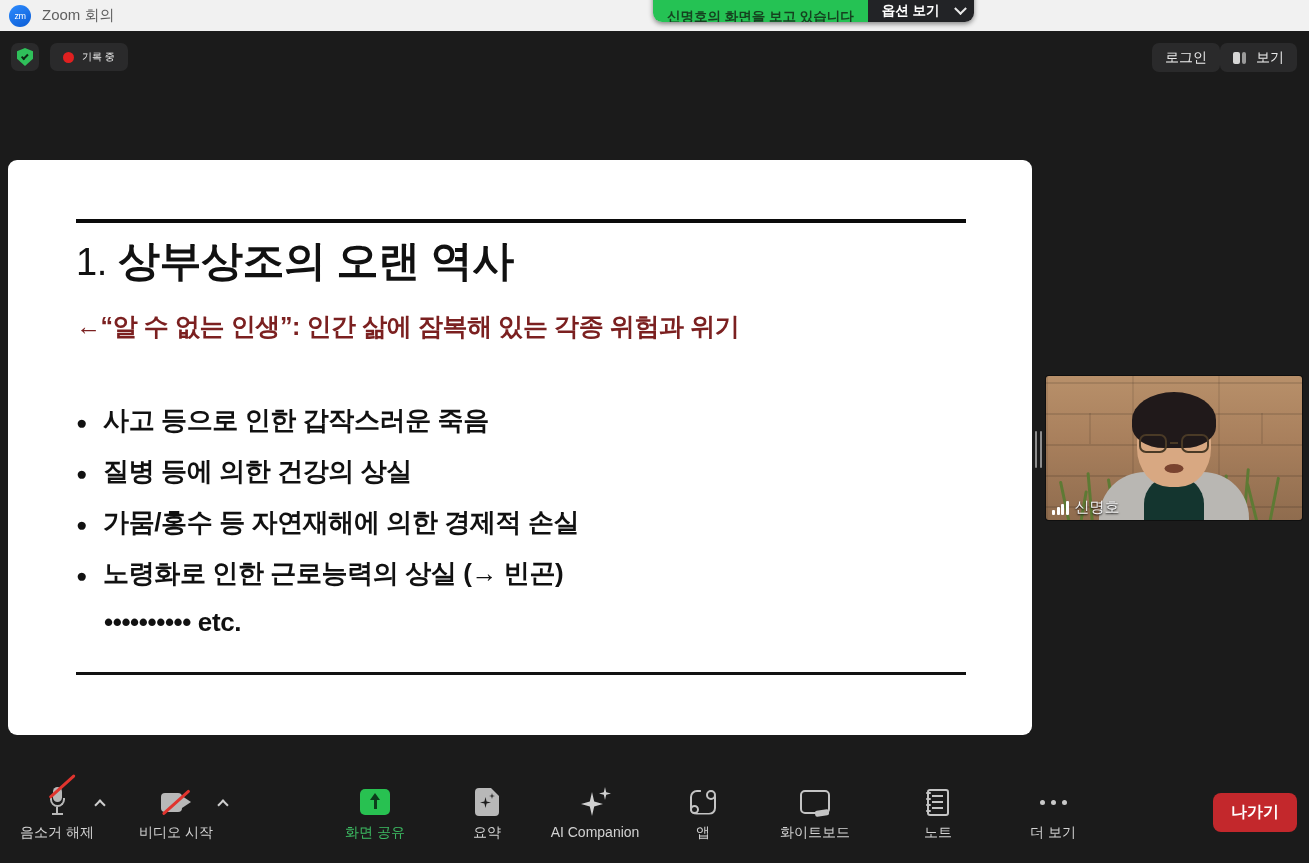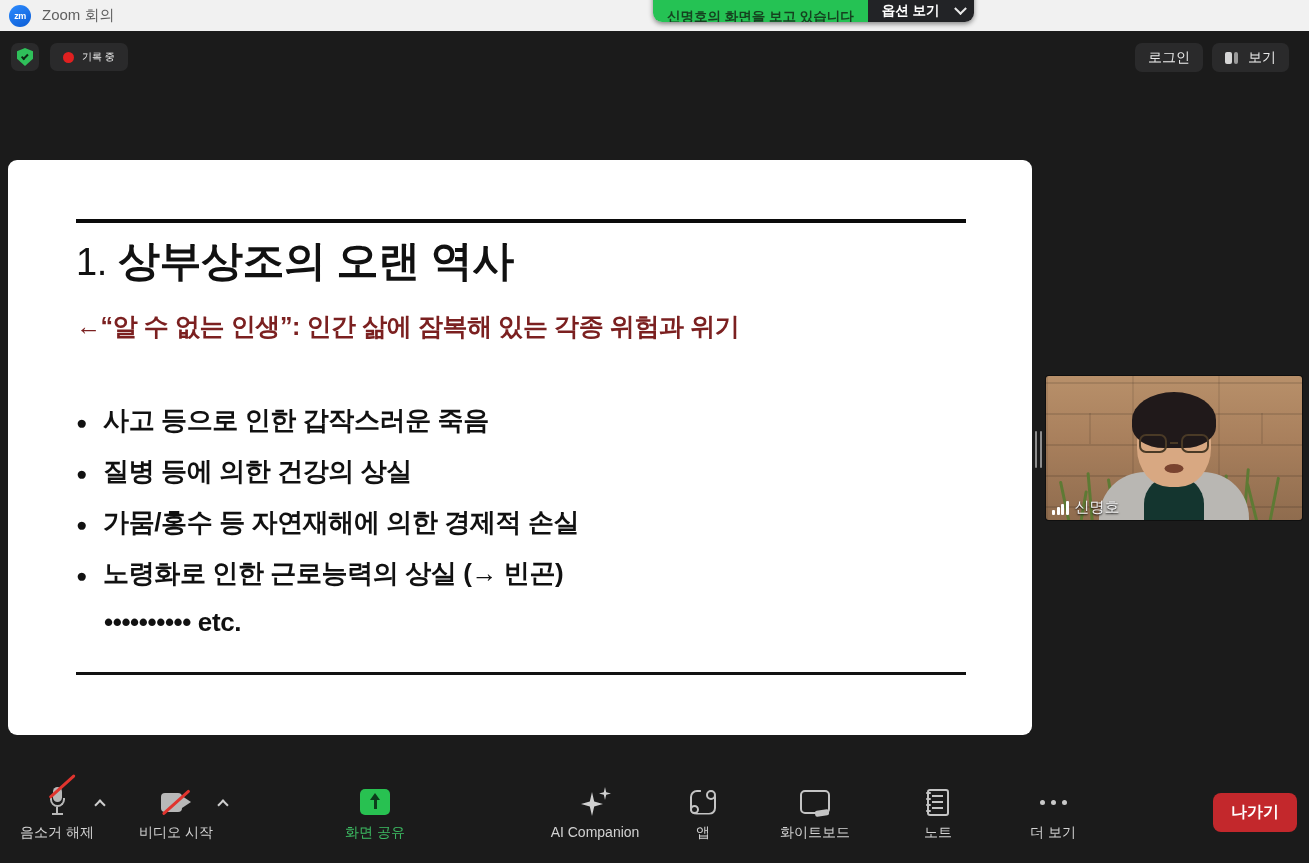--- a/index.html
+++ b/index.html
@@ -12,21 +12,21 @@
   #app { position: relative; width: 1309px; height: 863px; background: #1b1b1b; }
 
   
   .titlebar {
     position: absolute; left: 0; top: 0; width: 1309px; height: 31px;
     background: #f1f1f1; display: flex; align-items: center; padding-left: 9px;
   }
   .zm-logo {
     width: 22px; height: 22px; border-radius: 50%;
     background: linear-gradient(150deg, #2d8cff 0%, #0b5cd5 100%);
-    color: #fff; font-size: 9px; font-weight: bold;
+    color: #fff; font-size: 9px; font-weight: normal;
     display: flex; align-items: center; justify-content: center; letter-spacing: -.4px;
   }
   .titlebar-text { margin-left: 11px; font-size: 15px; color: #5f5f5f; }
 
   
   .share-banner {
     position: absolute; left: 653px; top: -14px; height: 36px;
     display: flex; align-items: flex-end; border-radius: 0 0 9px 9px;
     box-shadow: 0 2px 5px rgba(0,0,0,.45); overflow: hidden; z-index: 40;
   }
@@ -58,21 +58,21 @@
     width: 7px; height: 4px; border-left: 2px solid #0d2b14; border-bottom: 2px solid #0d2b14;
     transform: rotate(-45deg) translate(0px,-1px);
   }
   .rec-pill {
     position: absolute; left: 50px; top: 12px; height: 28px; background: #2a2a2b;
     border-radius: 7px; display: flex; align-items: center; gap: 8px; padding: 0 13px;
   }
   .rec-dot { width: 11px; height: 11px; border-radius: 50%; background: #e02020; }
   .rec-label { font-size: 10px; color: #ededed; }
 
-  .topright { position: absolute; right: 20px; top: 12px; display: flex; gap: 9px; }
+  .topright { position: absolute; right: 12px; top: 12px; display: flex; }
   .tr-btn {
     height: 29px; background: #2a2a2b; border-radius: 7px; color: #eaeaea; font-size: 14px;
     display: flex; align-items: center; gap: 8px; padding: 0 13px; border: none; cursor: pointer;
   }
   .view-icon { width: 15px; height: 12px; display: inline-flex; gap: 2px; align-items: stretch; }
   .view-icon i { display: block; background: #d6d6d6; }
   .view-icon i.a { width: 7px; border-radius: 2px; }
   .view-icon i.b { width: 4px; border-radius: 2px; background: #9a9a9a; }
 
   
@@ -382,20 +382,29 @@
 
     <div class="tb-item" style="left:332px;top:10px">
       <div class="tb-icon">
         <span class="share-icon">
             <i class="arrow-up"></i>
           </span>
       </div>
       <div class="tb-label green">화면 공유</div>
     </div>
 
+    <div class="tb-item" style="left:444px;top:10px">
+      <div class="tb-icon">
+        <span class="doc-icon">
+            <i class="spark"></i>
+            <i class="spark2"></i>
+          </span>
+      </div>
+      <div class="tb-label">요약</div>
+    </div>
 
     <div class="tb-item" style="left:552px;top:10px">
       <div class="tb-icon">
         <span class="sparkles">
             <i class="s1"></i>
             <i class="s2"></i>
           </span>
       </div>
       <div class="tb-label">AI Companion</div>
     </div>

